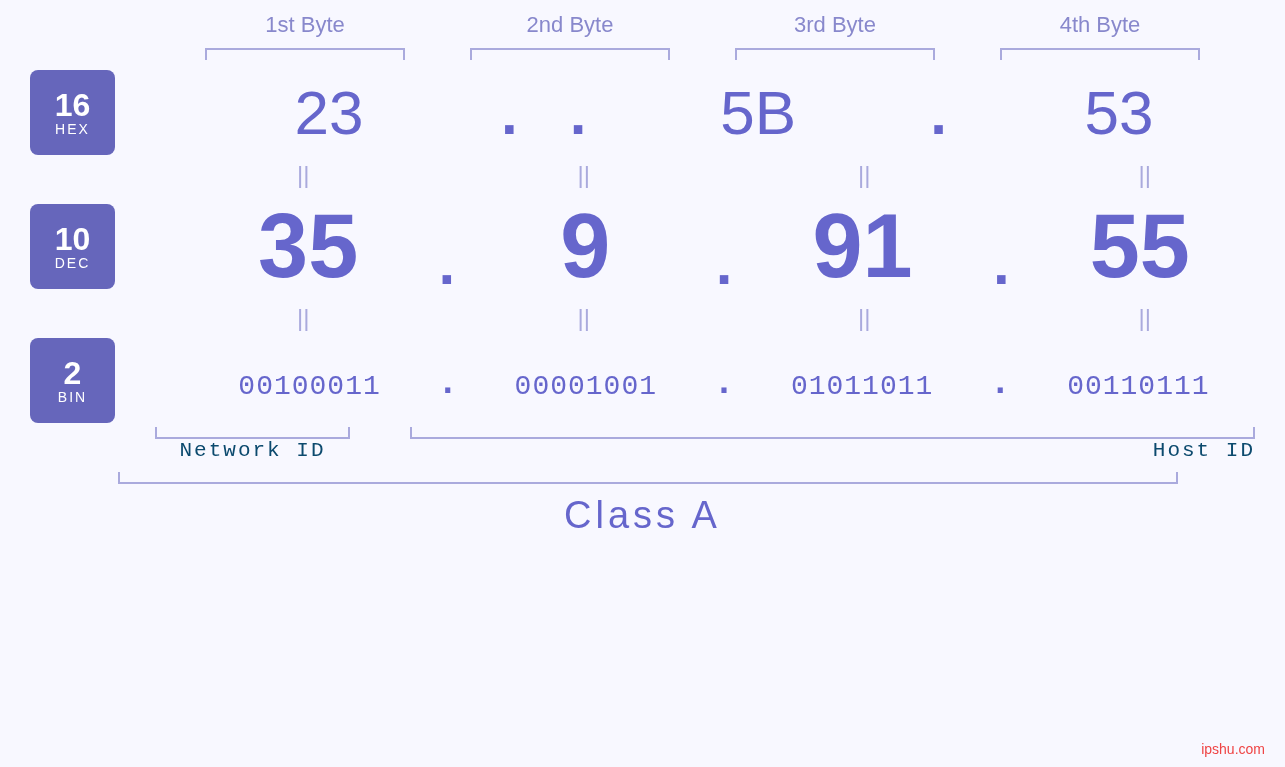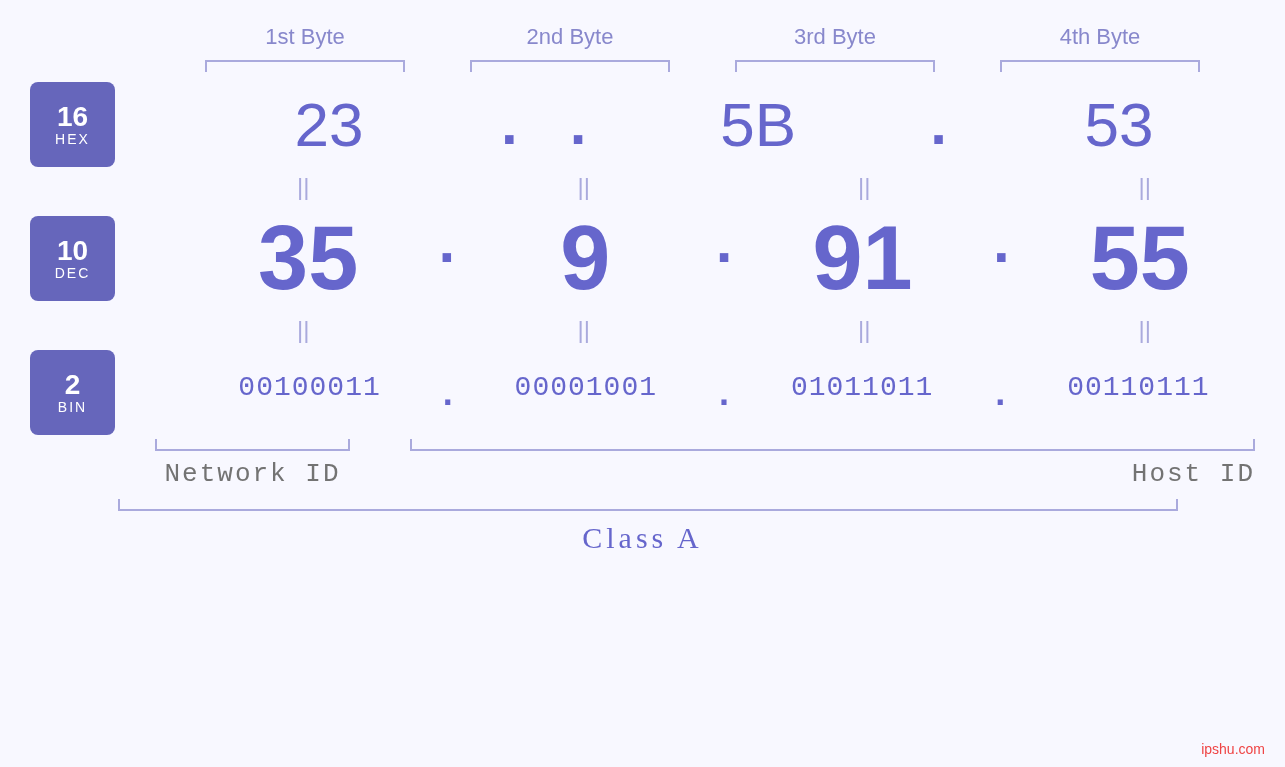--- a/index.html
+++ b/index.html
@@ -13,21 +13,21 @@
       position: relative;
     }
 
     .container {
       width: 1285px;
       height: 767px;
       position: relative;
       display: flex;
       flex-direction: column;
       align-items: center;
-      padding-top: 24px;
+      padding-top: 12px;
     }
 
     
     .byte-headers {
       display: flex;
       width: 1060px;
       margin-left: 120px;
       justify-content: space-around;
       margin-bottom: 10px;
     }
@@ -74,36 +74,36 @@
       display: flex;
       flex-direction: column;
       align-items: center;
       justify-content: center;
       margin-left: 30px;
       color: white;
       flex-shrink: 0;
     }
 
     .badge-number {
-      font-size: 28px;
+      font-size: 32px;
       font-weight: bold;
       font-family: Arial, sans-serif;
       line-height: 1;
     }
 
     .badge-label {
       font-size: 14px;
       font-family: Arial, sans-serif;
       letter-spacing: 2px;
     }
 
     
     .values-area {
       display: flex;
-      align-items: flex-start;
+      align-items: flex-end;
       flex: 1;
       justify-content: space-around;
       padding: 0 20px;
       margin-left: 48px;
     }
 
     .byte-value {
       width: 220px;
       text-align: center;
       color: #6666cc;
@@ -144,31 +144,31 @@
 
     .equals-sign {
       width: 220px;
       text-align: center;
       color: #aaaadd;
       font-size: 24px;
       font-family: Arial, sans-serif;
     }
 
     .section-label {
-      color: #737373;
-      font-size: 26px;
+      color: #0c4a6e;
+      font-size: 21px;
       font-family: 'Courier New', monospace;
-      margin-top: 8px;
+      margin-top: 0;
       letter-spacing: 2px;
     }
 
     .class-label {
       color: #6666cc;
-      font-size: 30px;
-      font-family: Liberation Serif, serif;
+      font-size: 38px;
+      font-family: Liberation Sans, sans-serif;
       margin-top: 10px;
       letter-spacing: 4px;
     }
 
     
     .watermark {
       position: absolute;
       bottom: 10px;
       right: 20px;
       color: #ef4444;

